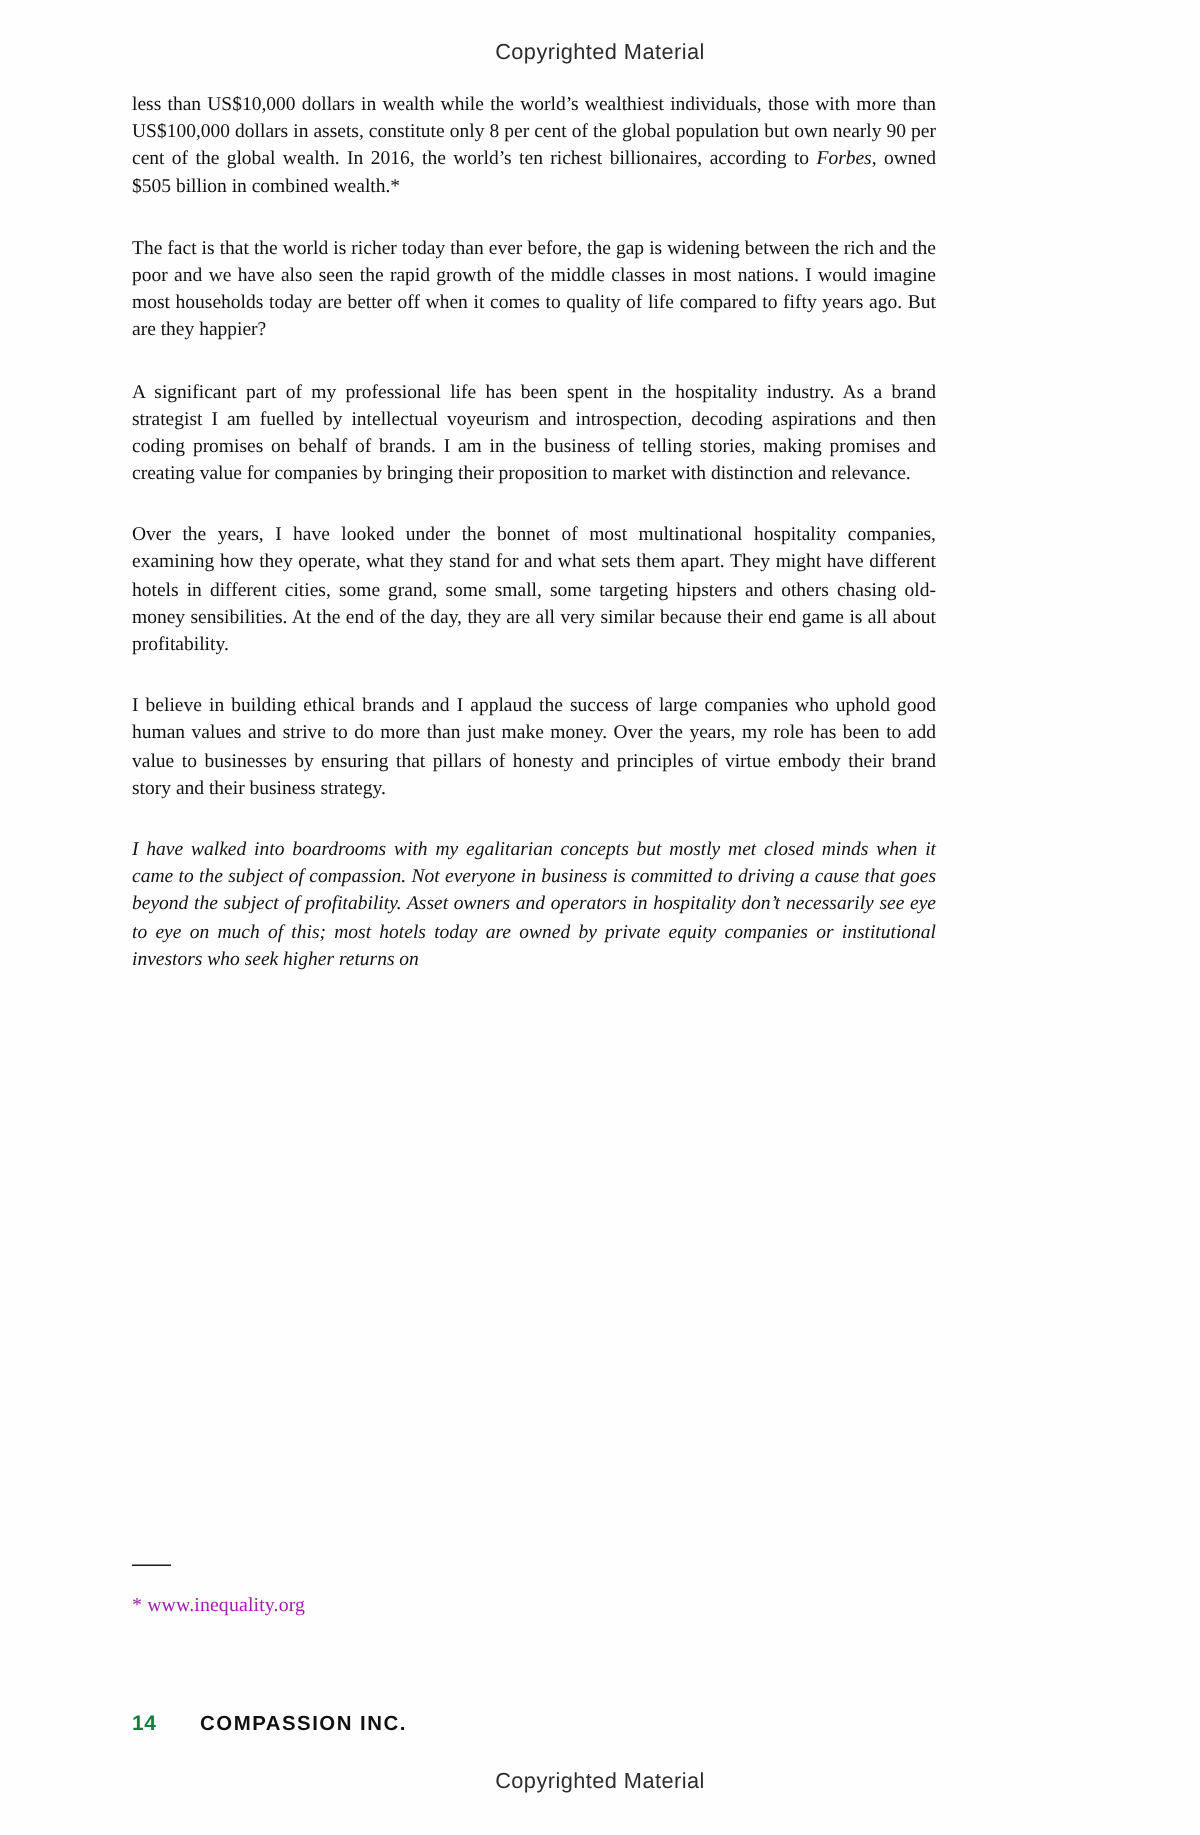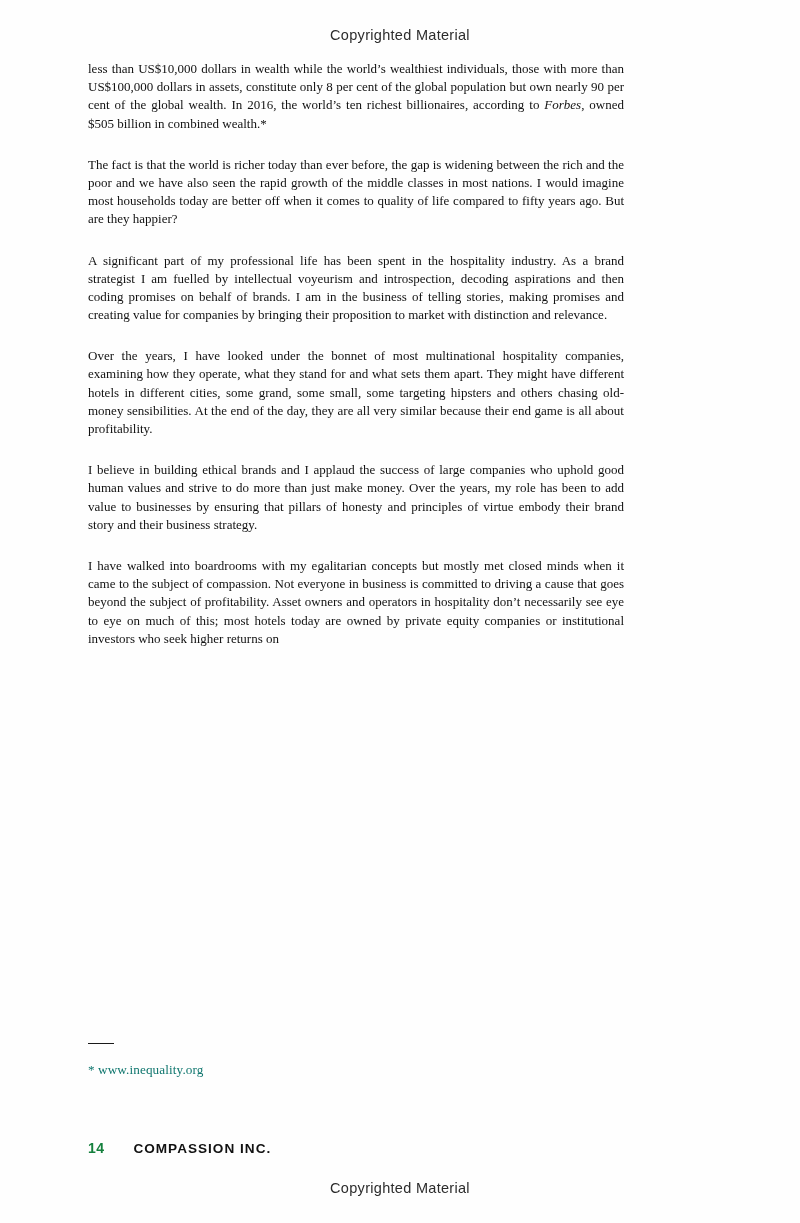--- a/index.html
+++ b/index.html
@@ -42,39 +42,39 @@
   }
   .content p {
     margin: 0 0 23px 0;
     font-size: 13px;
     line-height: 1.40;
     text-align: justify;
     text-justify: inter-word;
     color: #111111;
     font-family: "Liberation Serif", serif;
   }
-  .content p:last-child { margin-bottom: 0; }
+  .content p:last-child { margin-bottom: 0; font-style: italic; }
   .content p em { font-style: italic; }
 
   .footnote-area {
     position: absolute;
     left: 88px;
     top: 1043px;
     width: 536px;
   }
   .footnote-rule {
     width: 26px;
     height: 1px;
     background: #1a1a1a;
     margin-bottom: 18px;
   }
   .footnote-text {
     font-size: 13.2px;
     font-family: "Liberation Serif", serif;
-    color: #0f766e;
+    color: #a21caf;
     letter-spacing: 0.1px;
   }
 
   .folio {
     position: absolute;
     left: 88px;
     top: 1140px;
     display: flex;
     align-items: baseline;
     font-family: "Liberation Sans", sans-serif;

